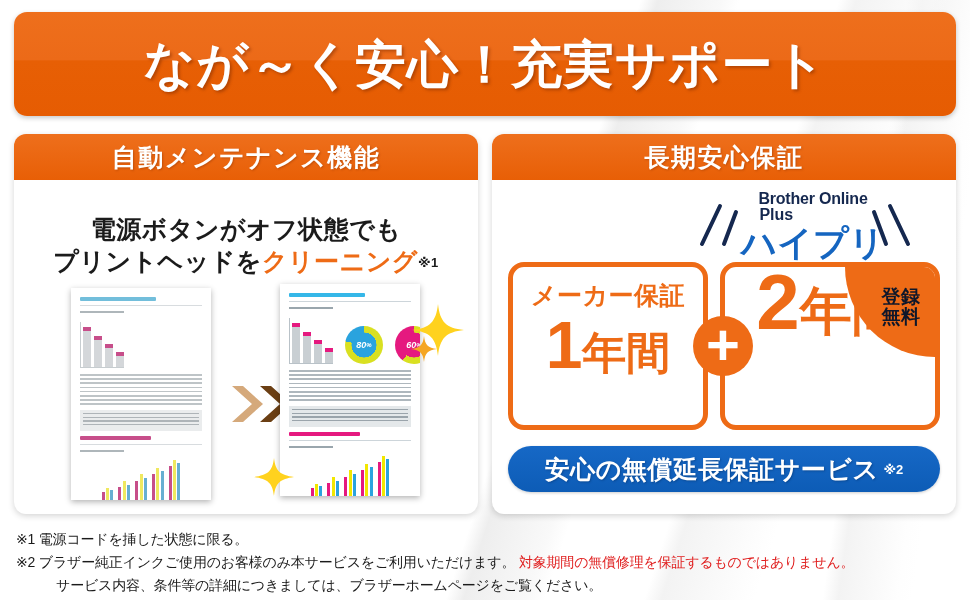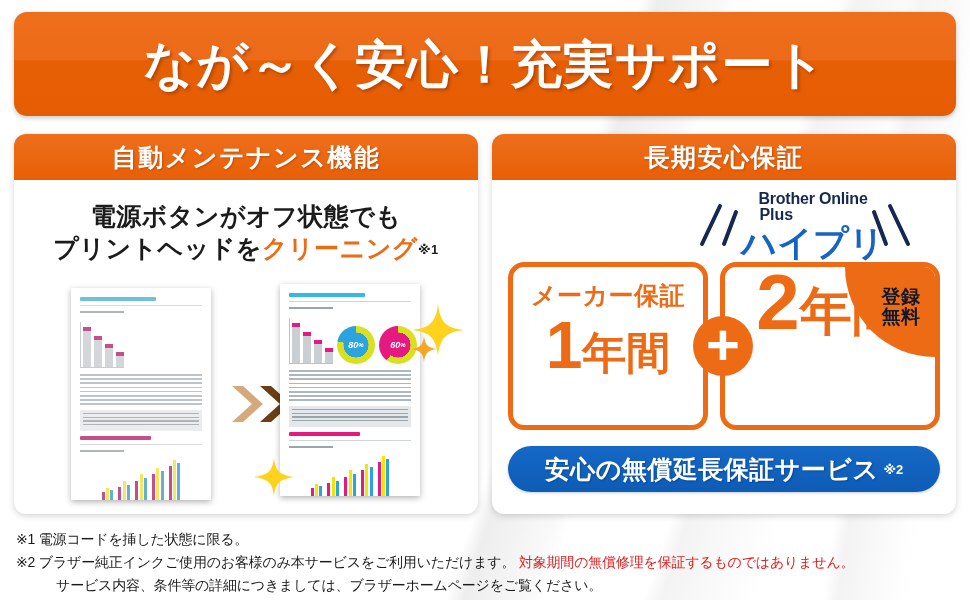--- a/index.html
+++ b/index.html
@@ -102,21 +102,21 @@
   }
 
   .card-body {
     position: relative;
     height: 334px;
   }
 
   
   #maintenance-headline {
     text-align: center;
-    padding-top: 20px;
+    padding-top: 33px;
     color: #1b1b1b;
     font-size: 25px;
     font-weight: 700;
     line-height: 1.28;
     letter-spacing: 0.5px;
   }
   .highlight-orange { color: #ee6b16; }
   .footnote-mark {
     font-size: 13px;
     font-weight: 600;
@@ -159,21 +159,21 @@
   }
   .doc-sub {
     height: 2px;
     background: #9aa6ad;
     width: 36%;
     margin-bottom: 5px;
   }
   .doc-top-row {
     display: flex;
     align-items: flex-end;
-    gap: 4px;
+    gap: 12px;
     height: 50px;
     margin-bottom: 6px;
     justify-content: space-between;
   }
   .mini-bars {
     display: flex;
     align-items: flex-end;
     gap: 3px;
     height: 46px;
     width: 52px;

